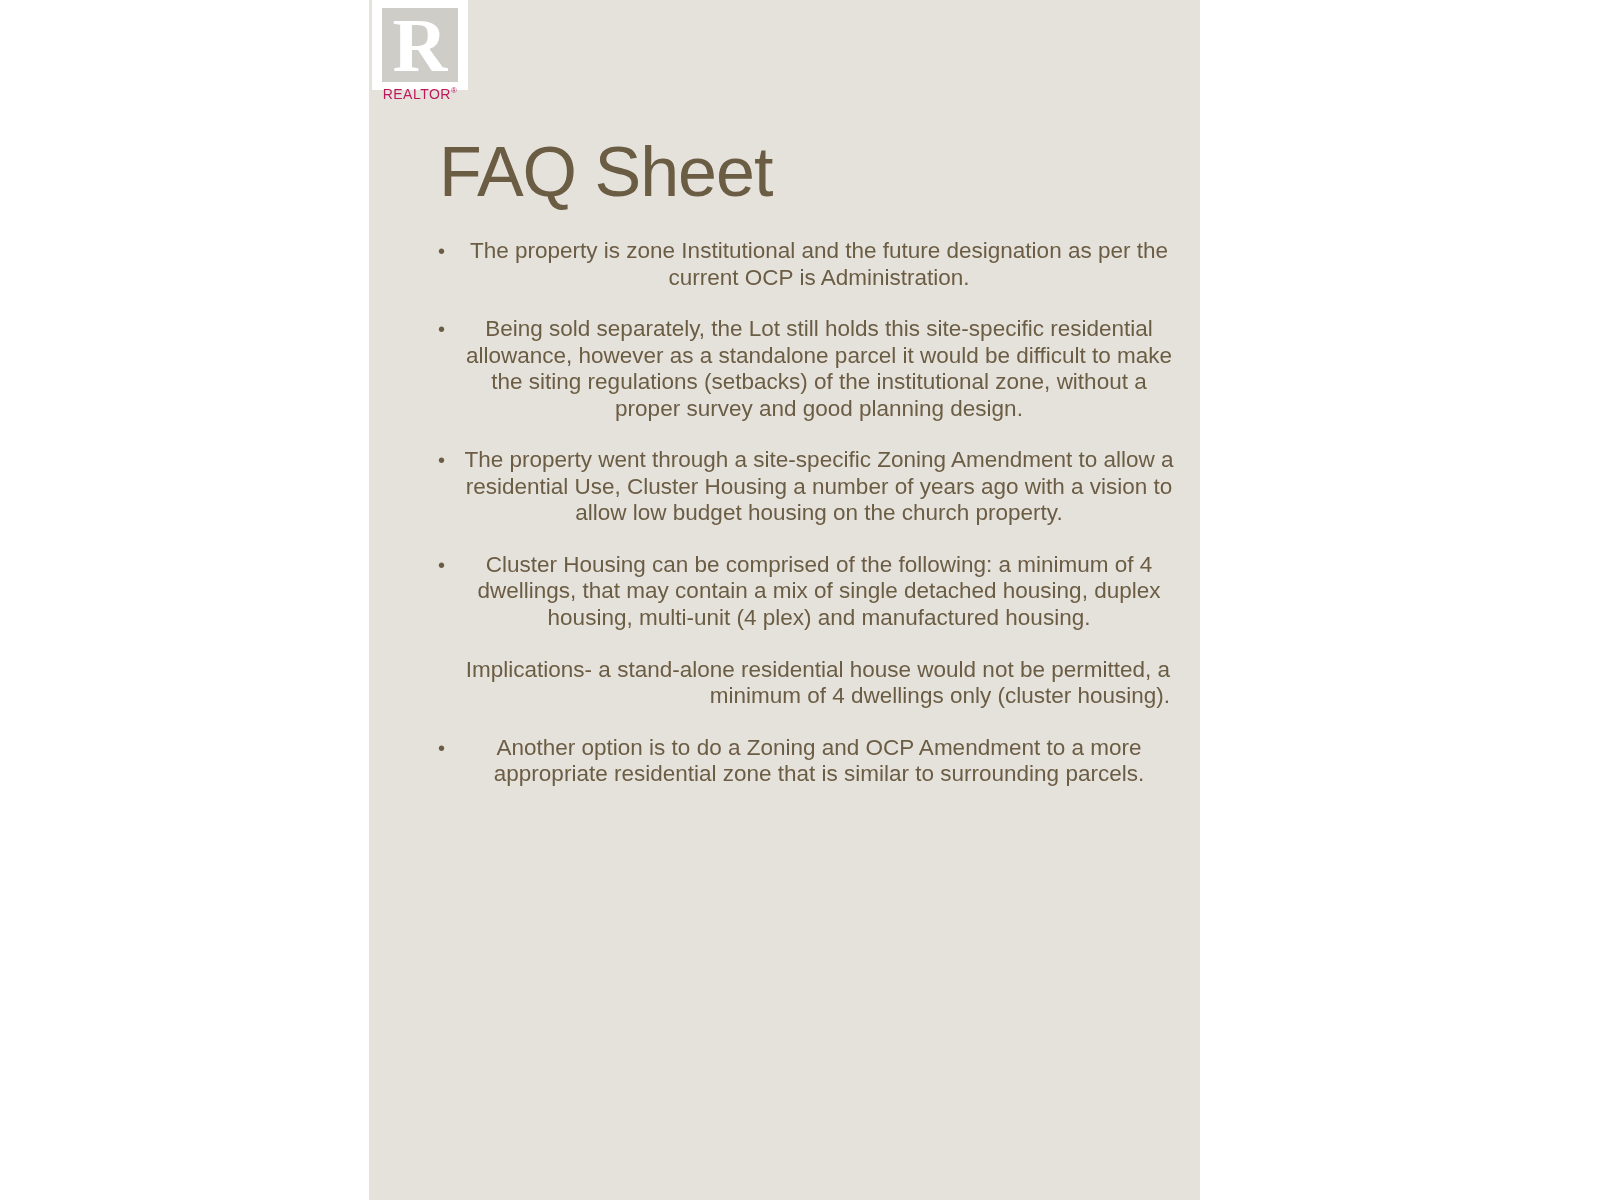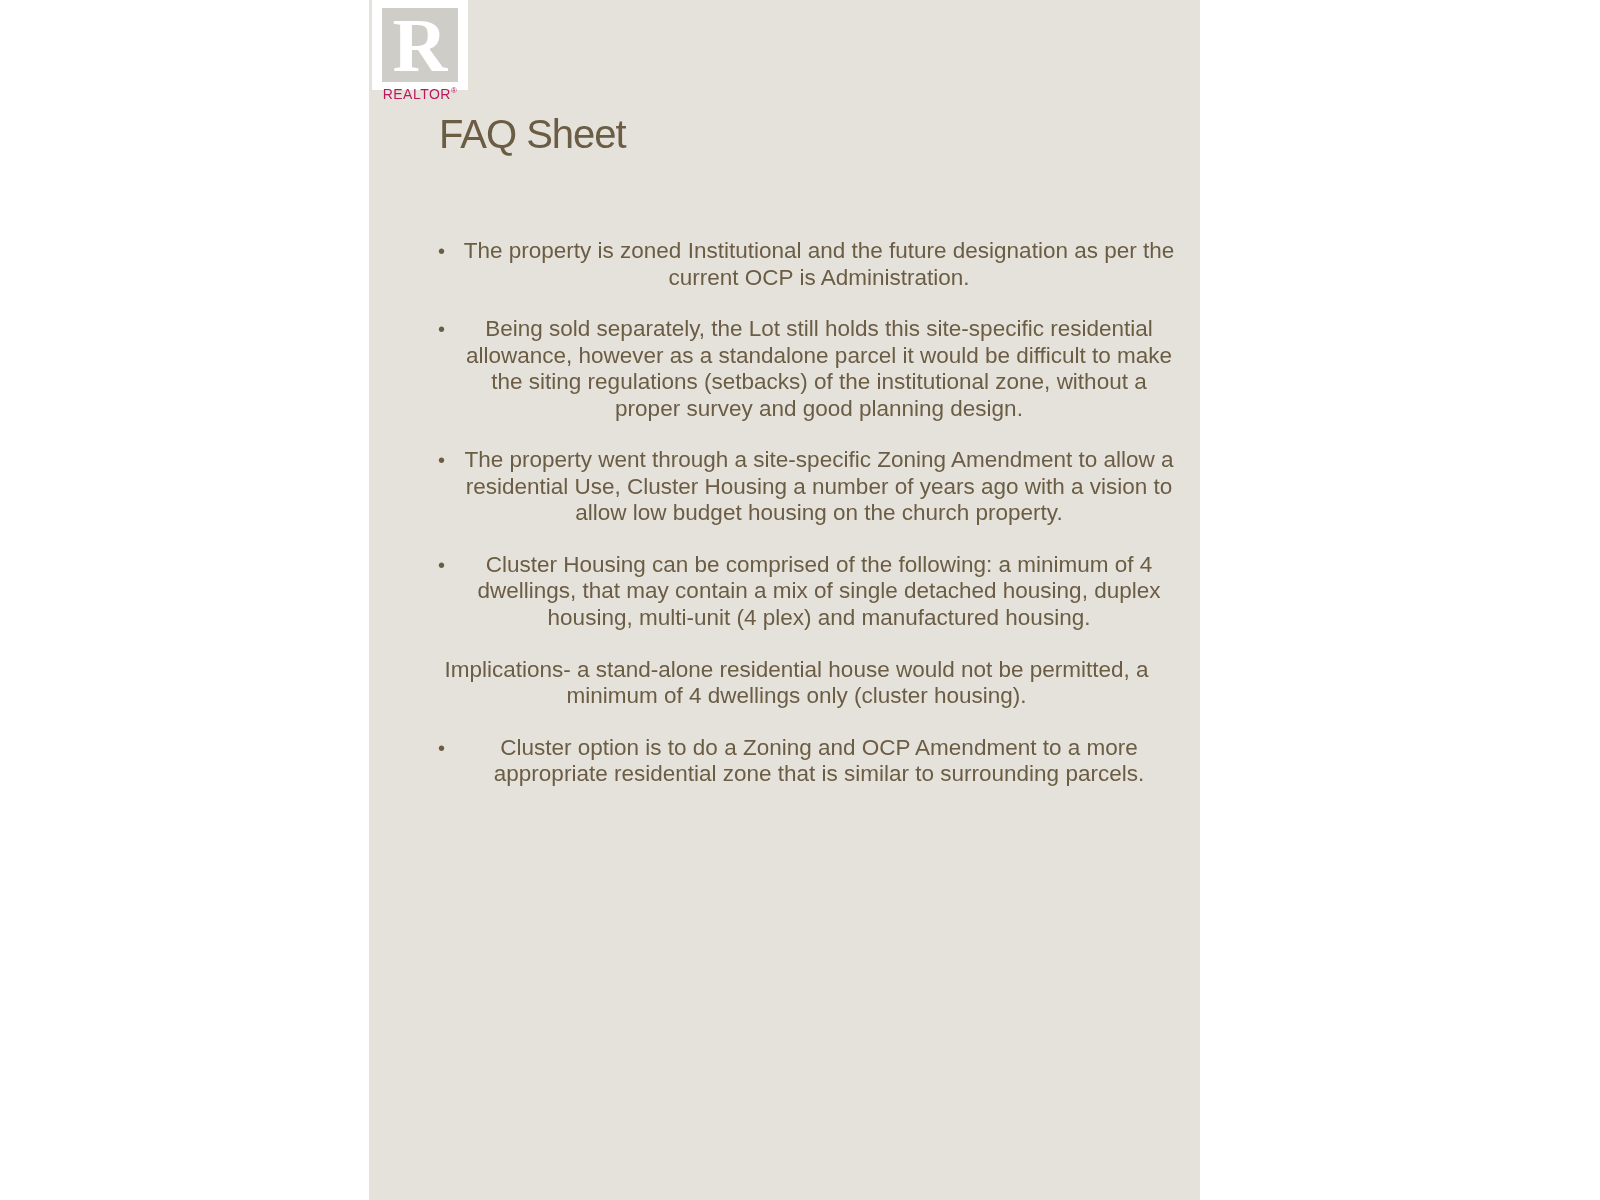--- a/index.html
+++ b/index.html
@@ -70,21 +70,21 @@
   }
   .logo-word sup {
     font-size: 8px;
     vertical-align: super;
   }
   .title {
     position: absolute;
     left: 70px;
     top: 85px;
     width: 760px;
-    font-size: 40px;
+    font-size: 70px;
     color: #6b5c44;
     font-family: "Liberation Sans", sans-serif;
     font-weight: normal;
     letter-spacing: -1px;
   }
   .content {
     position: absolute;
     left: 36px;
     top: 238px;
     width: 775px;
@@ -108,43 +108,43 @@
     position: absolute;
     left: 33px;
     top: 0;
     font-size: 20px;
     line-height: 1.35;
     color: #6b5c44;
   }
   p.note {
     margin: 0 0 25px 0;
     padding: 0 10px 0 18px;
-    text-align: center;
+    text-align: right;
   }
 </style>
 </head>
 <body>
 
 <div class="page">
 
   <div class="logo">
     <div class="logo-box"></div>
     <div class="logo-inner"></div>
     <div class="logo-r">R</div>
     <div class="logo-word"><span>REALTOR</span><sup>®</sup></div>
   </div>
 
   <h1 class="title">FAQ Sheet</h1>
 
   <div class="content">
     <ul class="bullets">
-      <li class="bullet">The property is zoned Institutional and the future designation as per the current OCP is Administration.</li>
+      <li class="bullet">The property is zone Institutional and the future designation as per the current OCP is Administration.</li>
       <li class="bullet">Being sold separately, the Lot still holds this site-specific residential allowance, however as a standalone parcel it would be difficult to make the siting regulations (setbacks) of the institutional zone, without a proper survey and good planning design.</li>
       <li class="bullet">The property went through a site-specific Zoning Amendment to allow a residential Use, Cluster Housing a number of years ago with a vision to allow low budget housing on the church property.</li>
       <li class="bullet">Cluster Housing can be comprised of the following: a minimum of 4 dwellings, that may contain a mix of single detached housing, duplex housing, multi-unit (4 plex) and manufactured housing.</li>
     </ul>
     <p class="note">Implications- a stand-alone residential house would not be permitted, a minimum of 4 dwellings only (cluster housing).</p>
     <ul class="bullets">
-      <li class="bullet">Cluster option is to do a Zoning and OCP Amendment to a more appropriate residential zone that is similar to surrounding parcels.</li>
+      <li class="bullet">Another option is to do a Zoning and OCP Amendment to a more appropriate residential zone that is similar to surrounding parcels.</li>
     </ul>
   </div>
 
 </div>
 
 </body></html>

